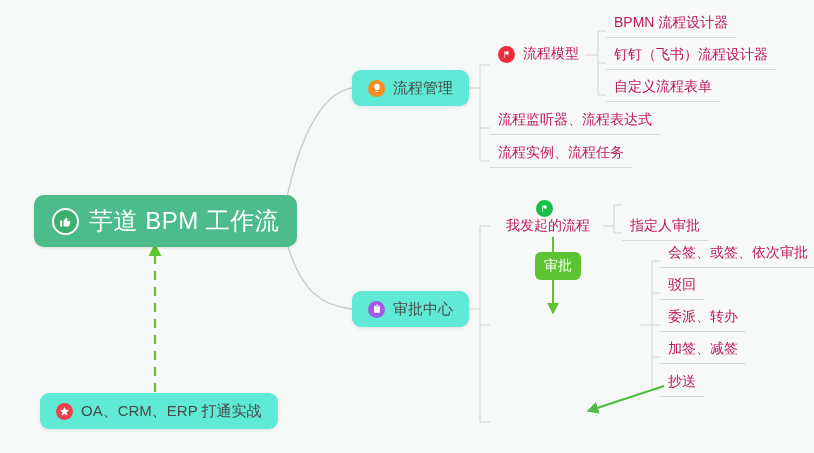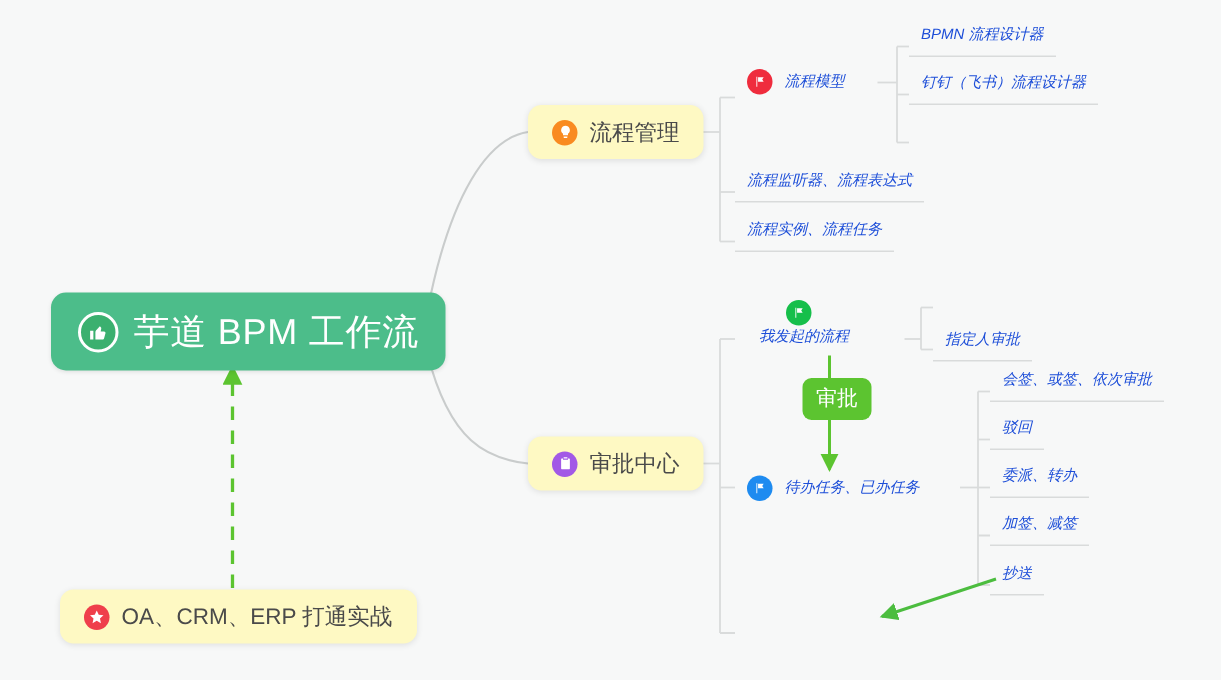--- a/index.html
+++ b/index.html
@@ -24,35 +24,35 @@
     padding:0 18px;
     height:52px;
     box-shadow:0 1px 3px rgba(0,0,0,.10);
   }
   .root .label{
     color:#ffffff;font-size:24px;letter-spacing:.5px;margin-left:10px;
   }
 
   
   .card{
-    background:#fef9c3;
+    background:#5eead4;
     border-radius:9px;
     padding:0 16px;
     height:36px;
     box-shadow:0 1px 4px rgba(0,0,0,.10);
   }
   .card .label{color:#4a4a4a;font-size:15px;margin-left:8px;}
 
   
   .leaf{
     height:30px;
     padding:0 8px 0 8px;
     border-bottom:1px solid #d9dbdb;
   }
-  .leaf .label{color:#1d4ed8;font-size:10px;font-style:italic;}
+  .leaf .label{color:#be185d;font-size:14px;}
   .leaf.withicon .label{margin-left:8px;}
   .leaf.noline{border-bottom:none;}
 
   
   .tag{
     background:#5cc430;
     border-radius:6px;
     height:28px;
     padding:0 9px;
     justify-content:flex-end;
@@ -167,20 +167,23 @@
     </span>
     <span class="label">流程模型</span>
   </div>
 
   <div class="node leaf" style="left:606px;top:8px;">
     <span class="label">BPMN 流程设计器</span>
   </div>
   <div class="node leaf" style="left:606px;top:40px;">
     <span class="label">钉钉（飞书）流程设计器</span>
   </div>
+  <div class="node leaf" style="left:606px;top:72px;">
+    <span class="label">自定义流程表单</span>
+  </div>
 
   <div class="node leaf" style="left:490px;top:105px;">
     <span class="label">流程监听器、流程表达式</span>
   </div>
   <div class="node leaf" style="left:490px;top:138px;">
     <span class="label">流程实例、流程任务</span>
   </div>
 
   <div class="node card" style="left:352px;top:291px;">
     <span class="ic ic-purple">
@@ -201,28 +204,20 @@
   </div>
 
   <div class="node leaf" style="left:622px;top:211px;">
     <span class="label">指定人审批</span>
   </div>
 
   <div class="node tag" style="left:535px;top:252px;">
     <span class="label">审批</span>
   </div>
 
-  <div class="node leaf withicon noline" style="left:490px;top:310px;">
-    <span class="ic ic-blue">
-      <svg width="9" height="9" viewBox="0 0 24 24" fill="#ffffff">
-        <path d="M6 3h1.6v18H6zM9 4h10l-2.6 4L19 12H9z"></path>
-      </svg>
-    </span>
-    <span class="label">待办任务、已办任务</span>
-  </div>
 
   <div class="node leaf" style="left:660px;top:238px;">
     <span class="label">会签、或签、依次审批</span>
   </div>
   <div class="node leaf" style="left:660px;top:270px;">
     <span class="label">驳回</span>
   </div>
   <div class="node leaf" style="left:660px;top:302px;">
     <span class="label">委派、转办</span>
   </div>

